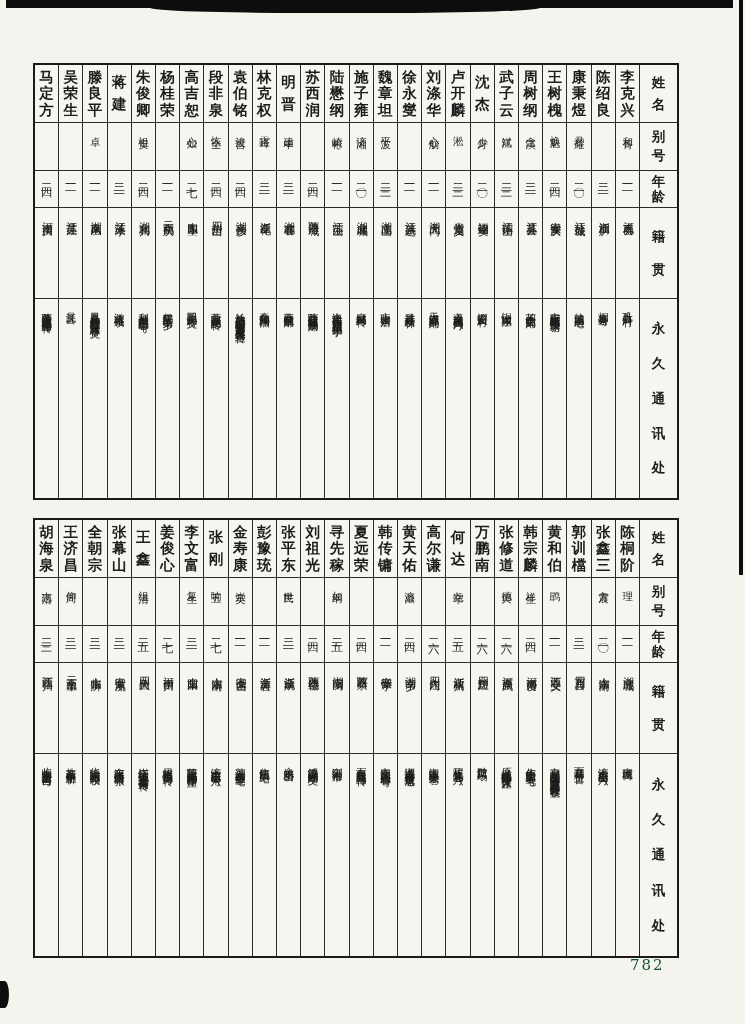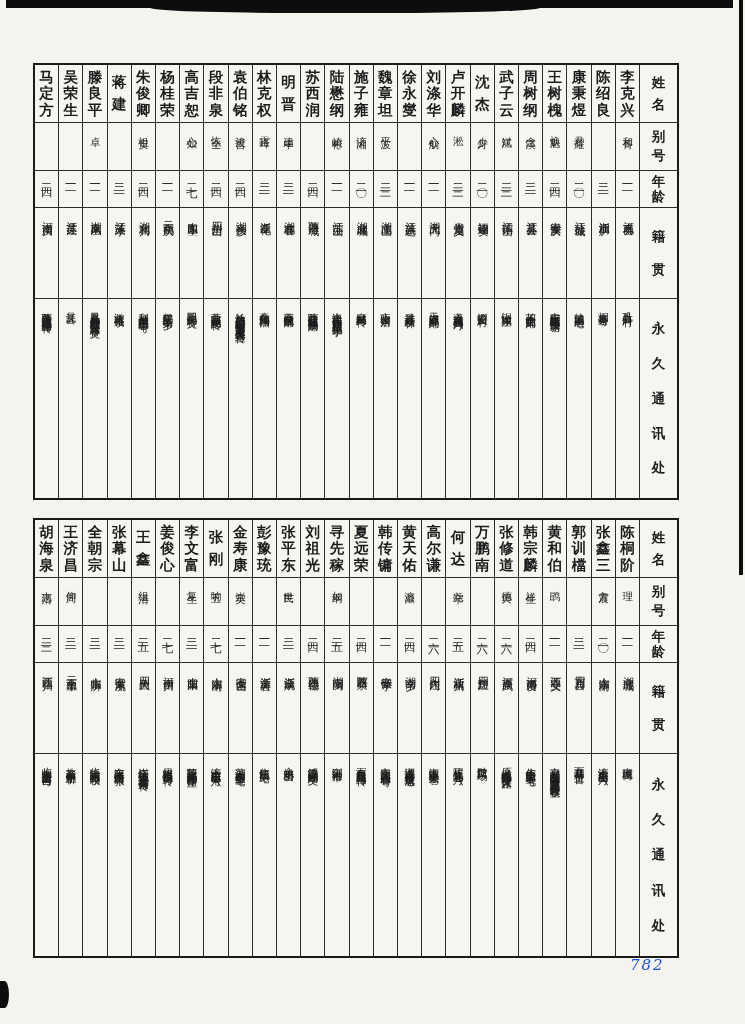--- a/index.html
+++ b/index.html
@@ -55,21 +55,21 @@
 
   .c-alias   { display:flex; justify-content:center; align-items:flex-start; padding-top:5px; font-size:10.5px; }
   .c-alias .v   { letter-spacing:2px; line-height:1.1; }
   .c-age     { display:flex; justify-content:center; align-items:flex-start; padding-top:4px; font-size:11.5px; }
   .c-age .v     { letter-spacing:3px; line-height:1.05; }
   .c-origin  { display:flex; justify-content:center; align-items:flex-start; padding-top:5px; font-size:11px; }
   .c-origin .v  { letter-spacing:1px; line-height:1.1; }
   .c-address { display:flex; justify-content:center; align-items:stretch; padding:5px 1px 3px; font-size:10.5px; }
   .c-address .v { letter-spacing:1px; line-height:1.08; max-height:100%; }
 
-  .page-number { position:absolute; top:956px; left:630px; font-size:15px; letter-spacing:2px; color:#1d4ed8;font-style:italic; }
+  .page-number { position:absolute; top:956px; left:630px; font-size:15px; letter-spacing:2px; color:#14532d; }
 </style>
 </head>
 <body>
 
 <div class="page">
 
   <div class="artifact art-topband"></div>
   <div class="artifact art-topband2"></div>
   <div class="artifact art-rightline"></div>
   <div class="artifact art-blob"></div>

